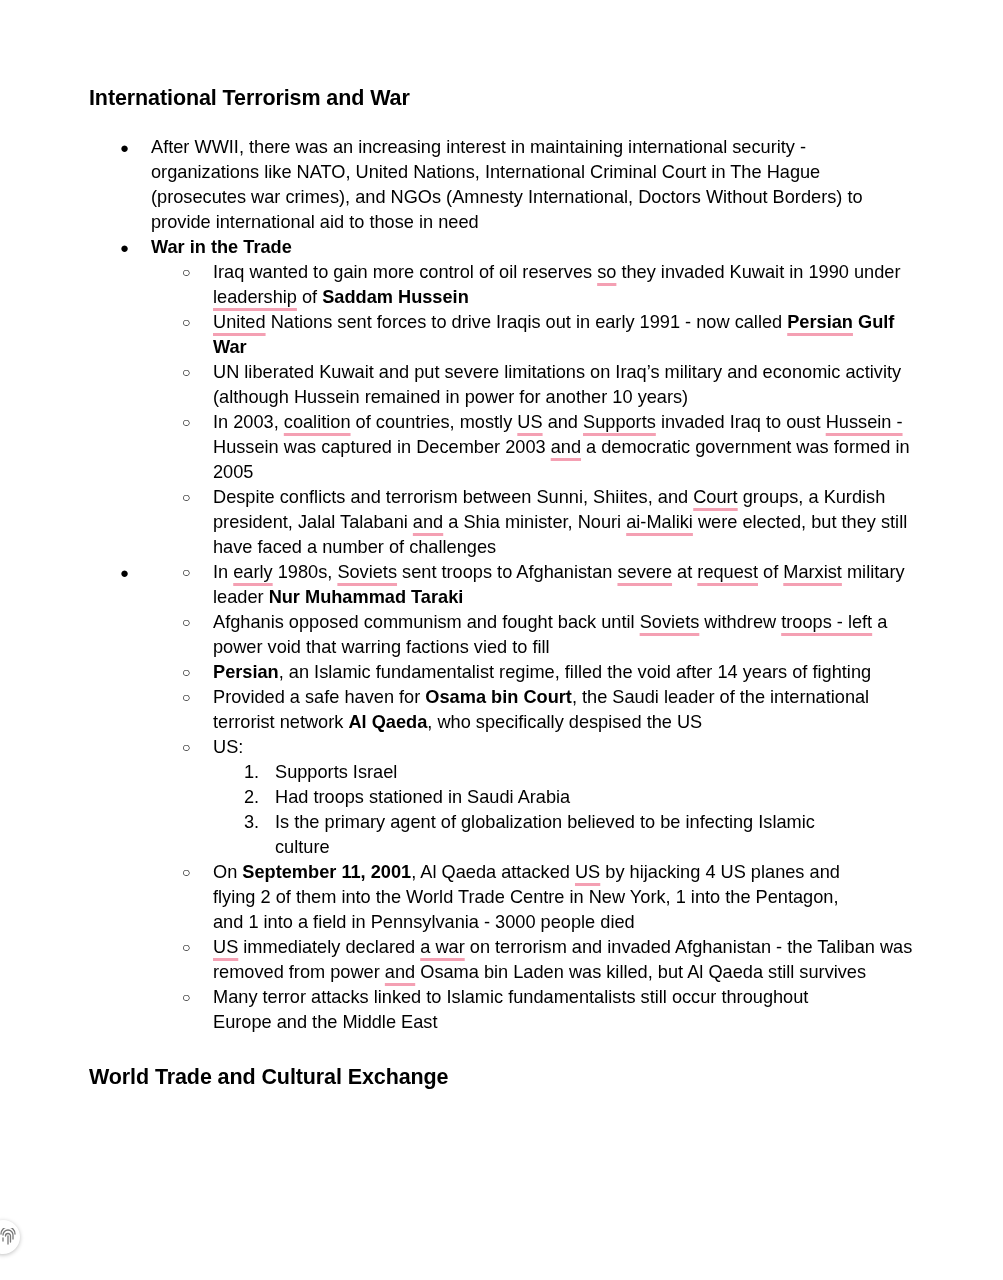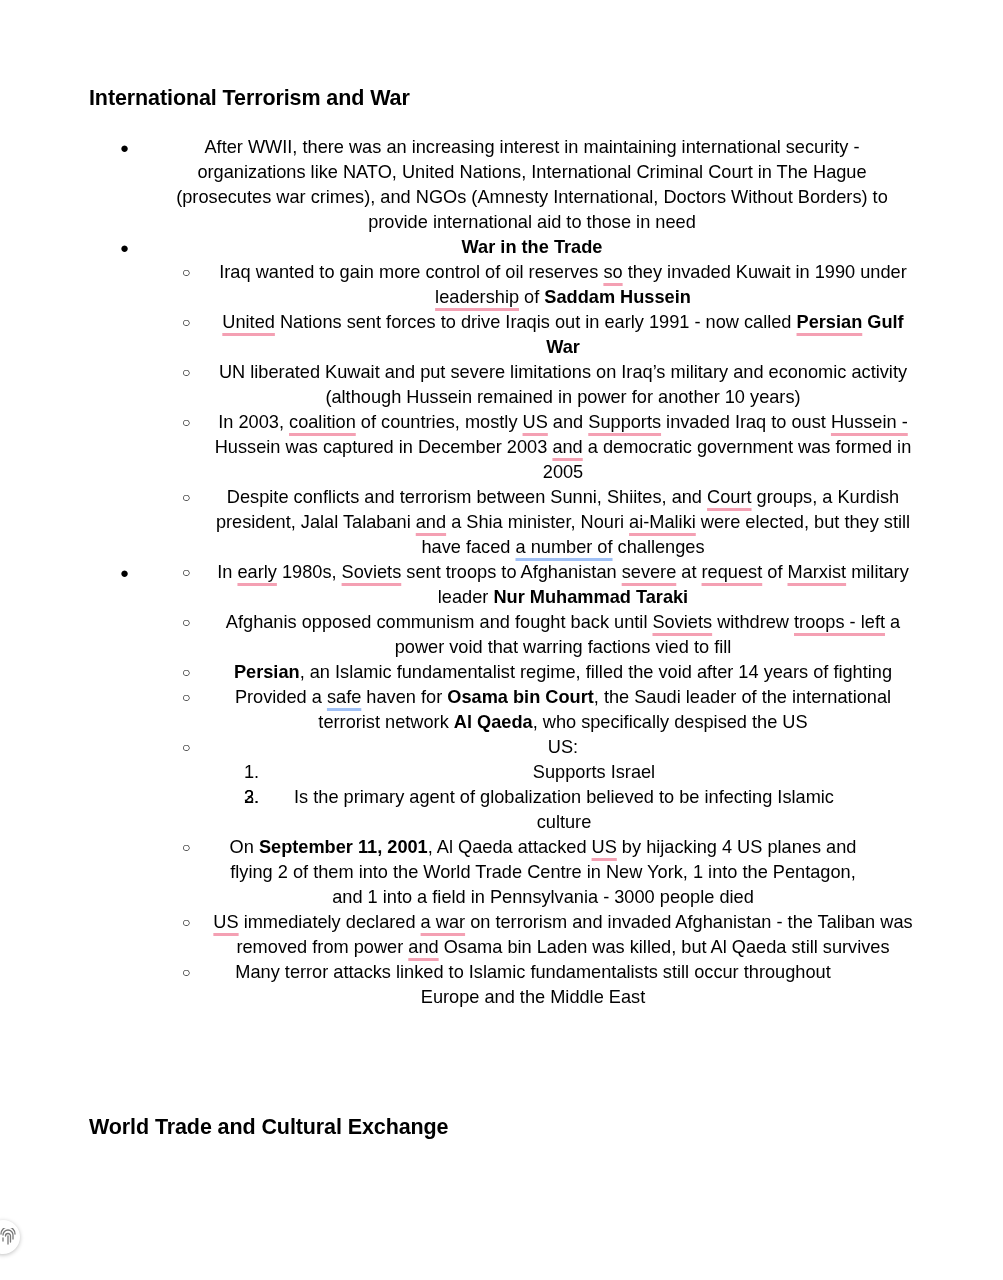--- a/index.html
+++ b/index.html
@@ -1,32 +1,32 @@
 <!DOCTYPE html>
 <html><head>
 <meta charset="utf-8">
 <style>
   html, body { margin: 0; padding: 0; background: #ffffff; }
   body { width: 1003px; height: 1280px; position: relative; overflow: hidden;
          font-family: "Liberation Sans", sans-serif; color: #000; }
-  .page { position: absolute; left: 0; top: 0; width: 1003px; height: 1280px; text-align: center; }
+  .page { position: absolute; left: 0; top: 0; width: 1003px; height: 1280px; }
   h2 { position: absolute; left: 89px; margin: 0; font-size: 21.5px; font-weight: bold; letter-spacing: -0.1px; }
   #h1 { top: 86px; }
-  #h2 { top: 1115px; }
+  #h2 { top: 1065px; }
   .list { position: absolute; left: 0; top: 135px; width: 1003px; font-size: 18.2px; line-height: 25px; }
   .item { position: relative; }
   .l1 { padding-left: 151px; padding-right: 90px; }
   .l2 { padding-left: 213px; padding-right: 90px; }
   .l3 { padding-left: 275px; padding-right: 90px; }
   .bullet { position: absolute; top: 0; }
   .l1 .bullet { left: 120px; font-size: 15px; }
   .l2 .bullet { left: 182px; font-size: 14px; }
   .l3 .bullet { left: 244px; }
   .sp { text-decoration: underline; text-decoration-color: #f4a0b3; text-decoration-thickness: 3px; text-underline-offset: 5px; }
-  .gr { text-decoration: underline; text-decoration-color: #9fc0f6; text-decoration-thickness: 3px; text-underline-offset: 5px; }
+  .gr { text-decoration-color: #9fc0f6; text-decoration-thickness: 3px; text-underline-offset: 5px; }
   b { font-weight: bold; }
   .fp { position: absolute; left: -14px; top: 1220px; width: 34px; height: 34px; border-radius: 50%;
         background: #fff; box-shadow: 0 1px 4px rgba(0,0,0,0.25); display: flex; align-items: center; justify-content: flex-end; padding-right: 4px; box-sizing: border-box; }
 </style>
 </head>
 <body>
 
 <div class="page">
   <h2 id="h1">International Terrorism and War</h2>
 
@@ -83,20 +83,21 @@
     <div class="item l2">
       <span class="bullet">○</span>
       <span>US:</span>
     </div>
     <div class="item l3">
       <span class="bullet">1.</span>
       <span>Supports Israel</span>
     </div>
     <div class="item l3">
       <span class="bullet">2.</span>
+      <span>Had troops stationed in Saudi Arabia</span>
     </div>
     <div class="item l3" style="padding-right:150px">
       <span class="bullet">3.</span>
       <span>Is the primary agent of globalization believed to be infecting Islamic culture</span>
     </div>
     <div class="item l2" style="padding-right:130px">
       <span class="bullet">○</span>
       <span>On </span><b>September 11, 2001</b><span>, Al Qaeda attacked </span><span class="sp">US</span><span> by hijacking 4 US planes and flying 2 of them into the World Trade Centre in New York, 1 into the Pentagon, and 1 into a field in Pennsylvania - 3000 people died</span>
     </div>
     <div class="item l2">

